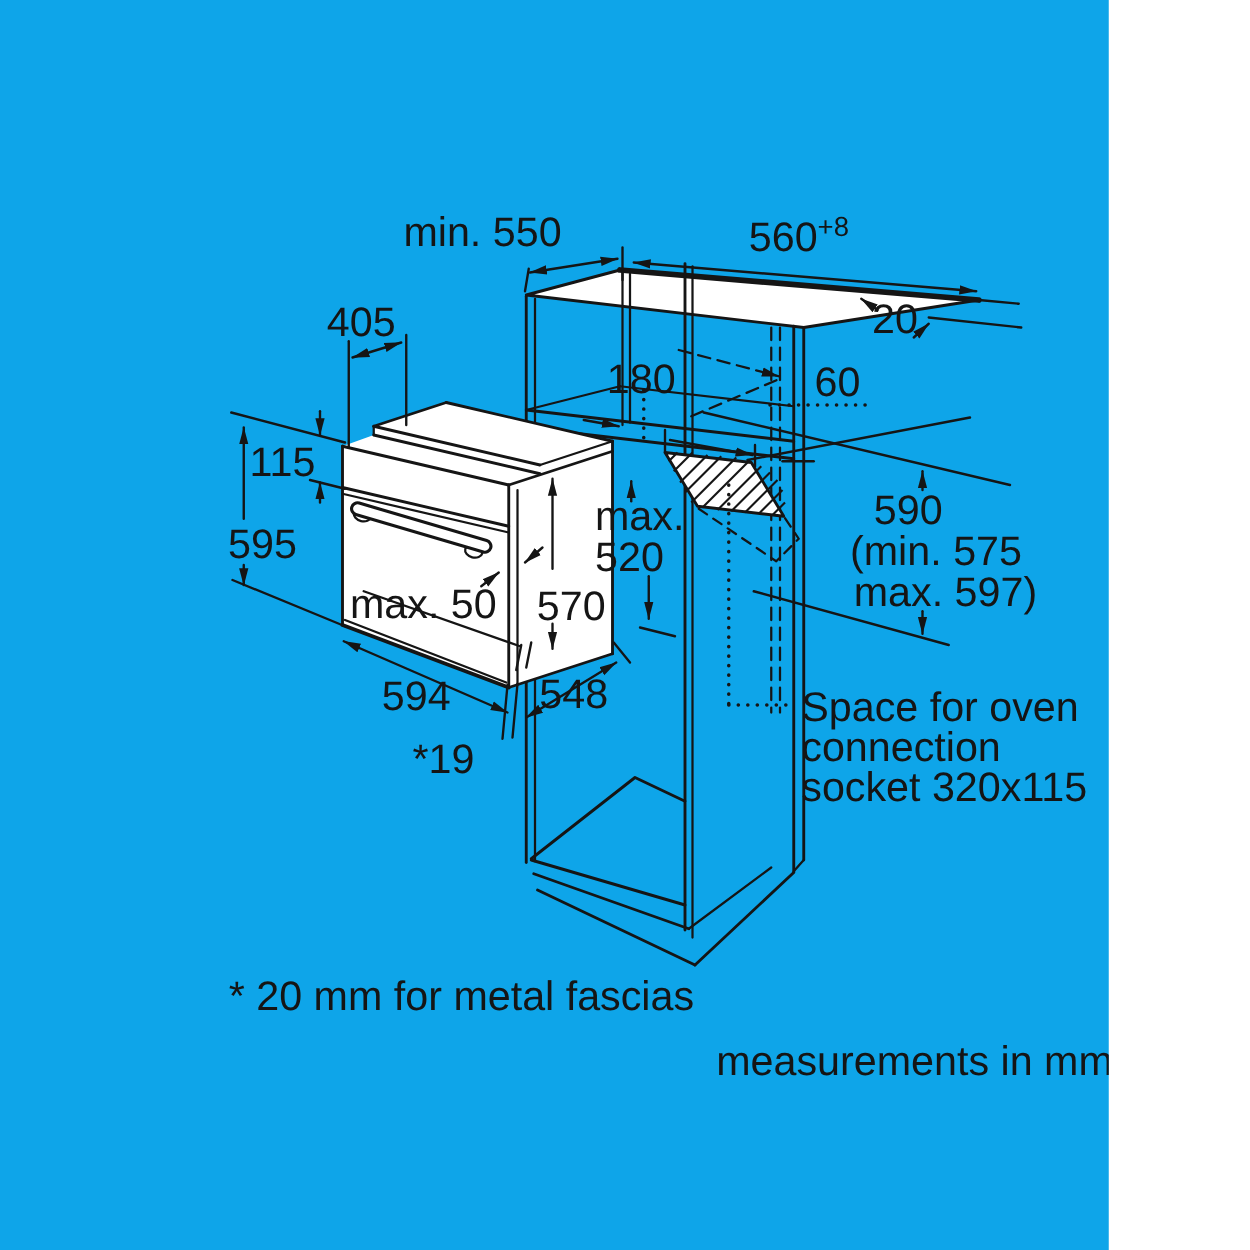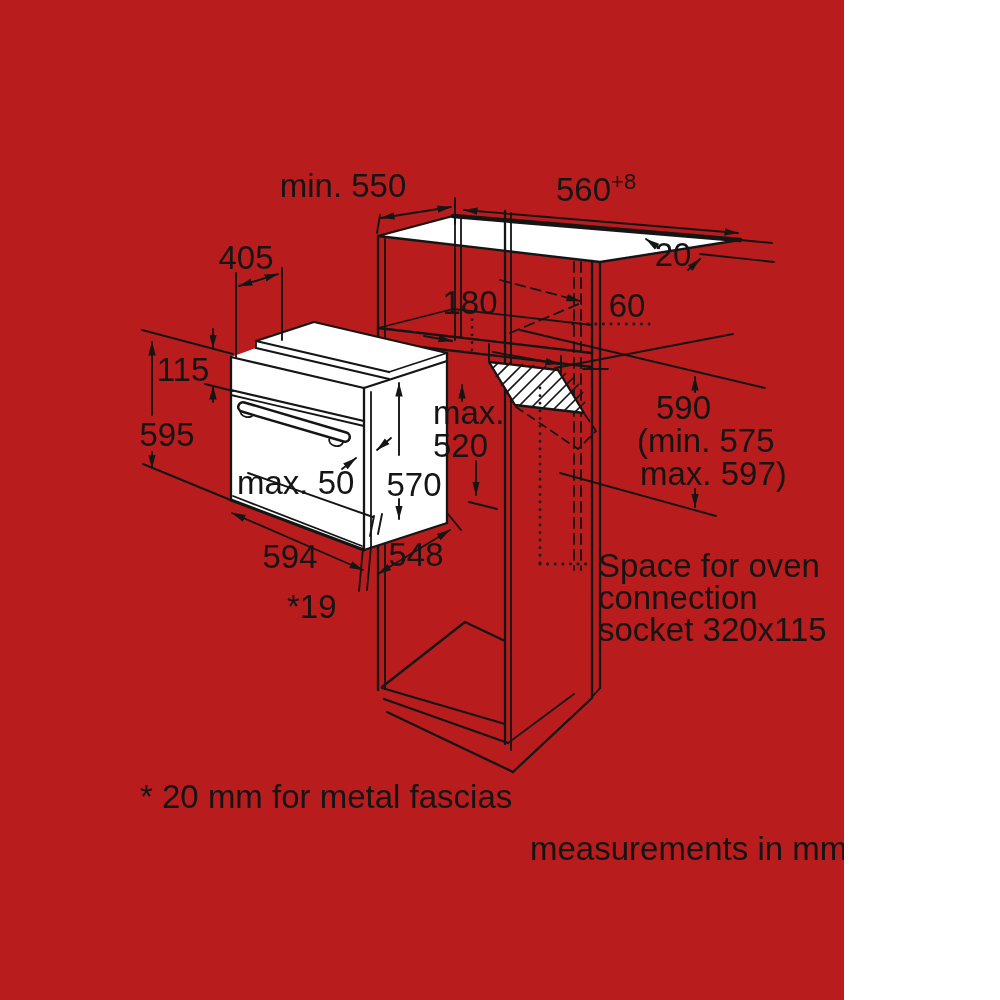--- a/index.html
+++ b/index.html
@@ -1,16 +1,16 @@
 <!DOCTYPE html>
 <html><head>
 <meta charset="utf-8">
 <style>
   html,body{margin:0;padding:0;background:#ffffff;}
-  .stage{width:844px;height:1000px;position:relative;background:#b91c1c;overflow:hidden;}
+  .stage{width:844px;height:1000px;position:relative;background:#0ea5e9;overflow:hidden;padding-left:43px;}
   svg{display:block;}
   svg text{
     font-family:"Liberation Sans","DejaVu Sans",sans-serif;
     font-size:33px;
     fill:#151515;
   }
   .ln{stroke:#151515;fill:none;stroke-width:2.3;stroke-linecap:round;stroke-linejoin:round;}
   .thick{stroke-width:4.6;}
   .thin{stroke-width:1.8;}
   .bold3{stroke-width:3;}

